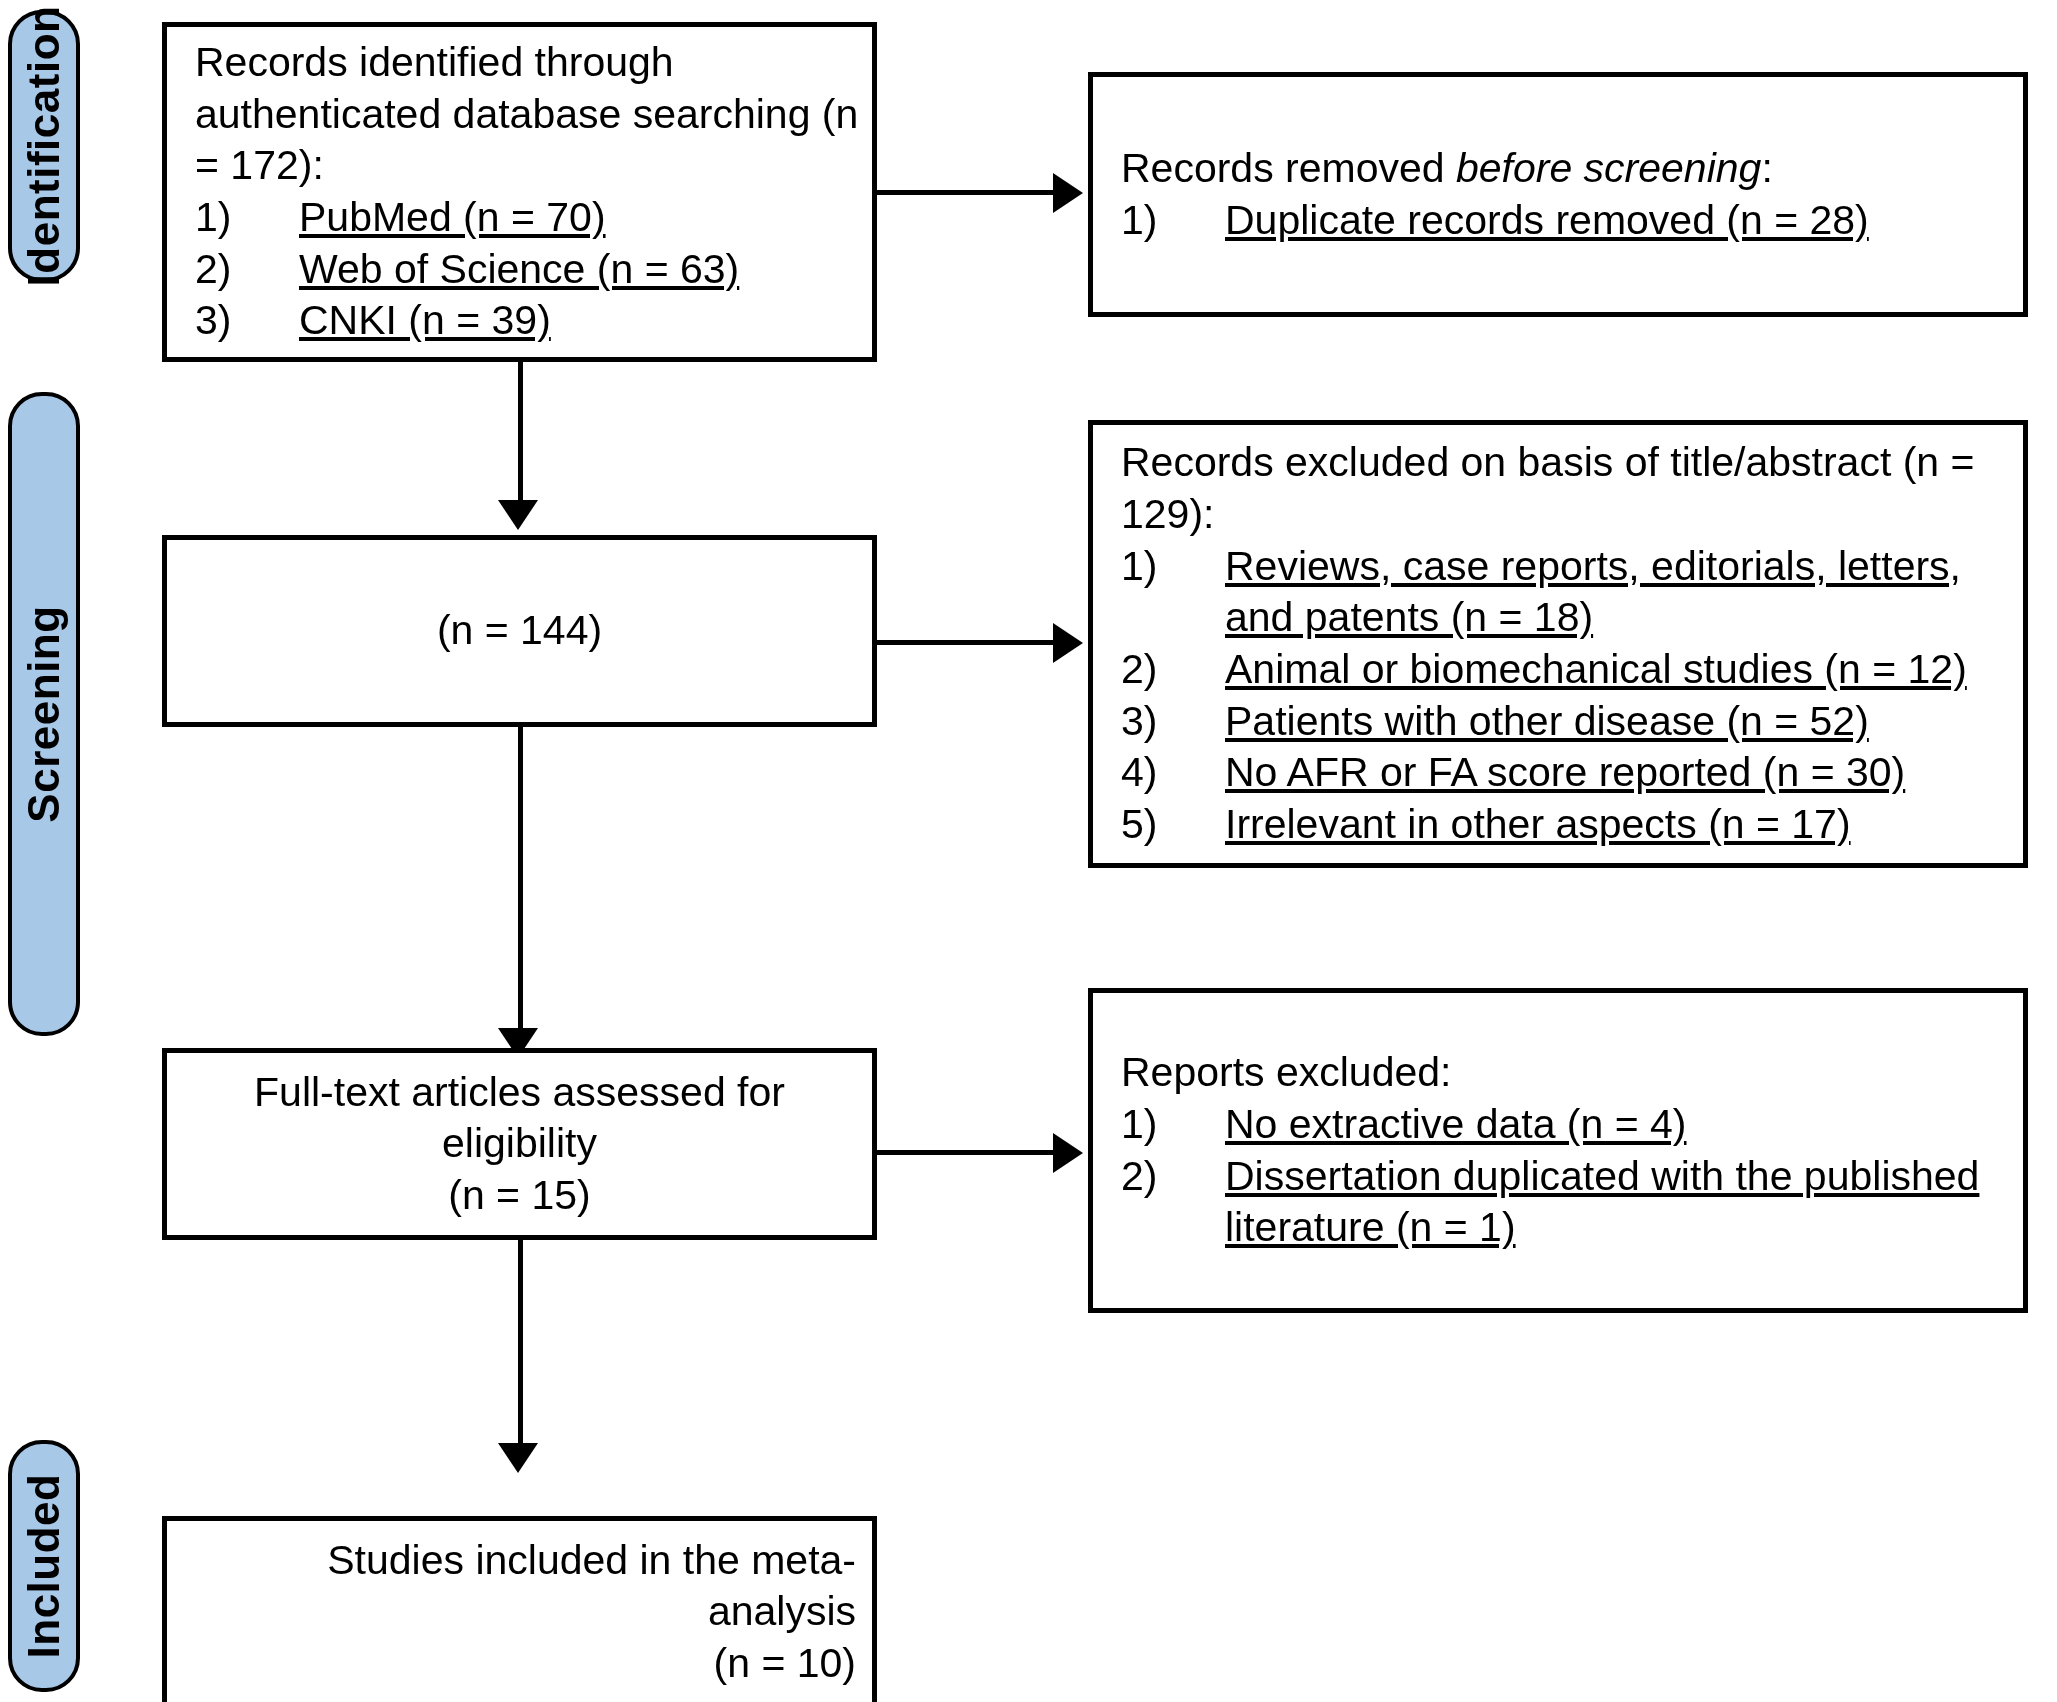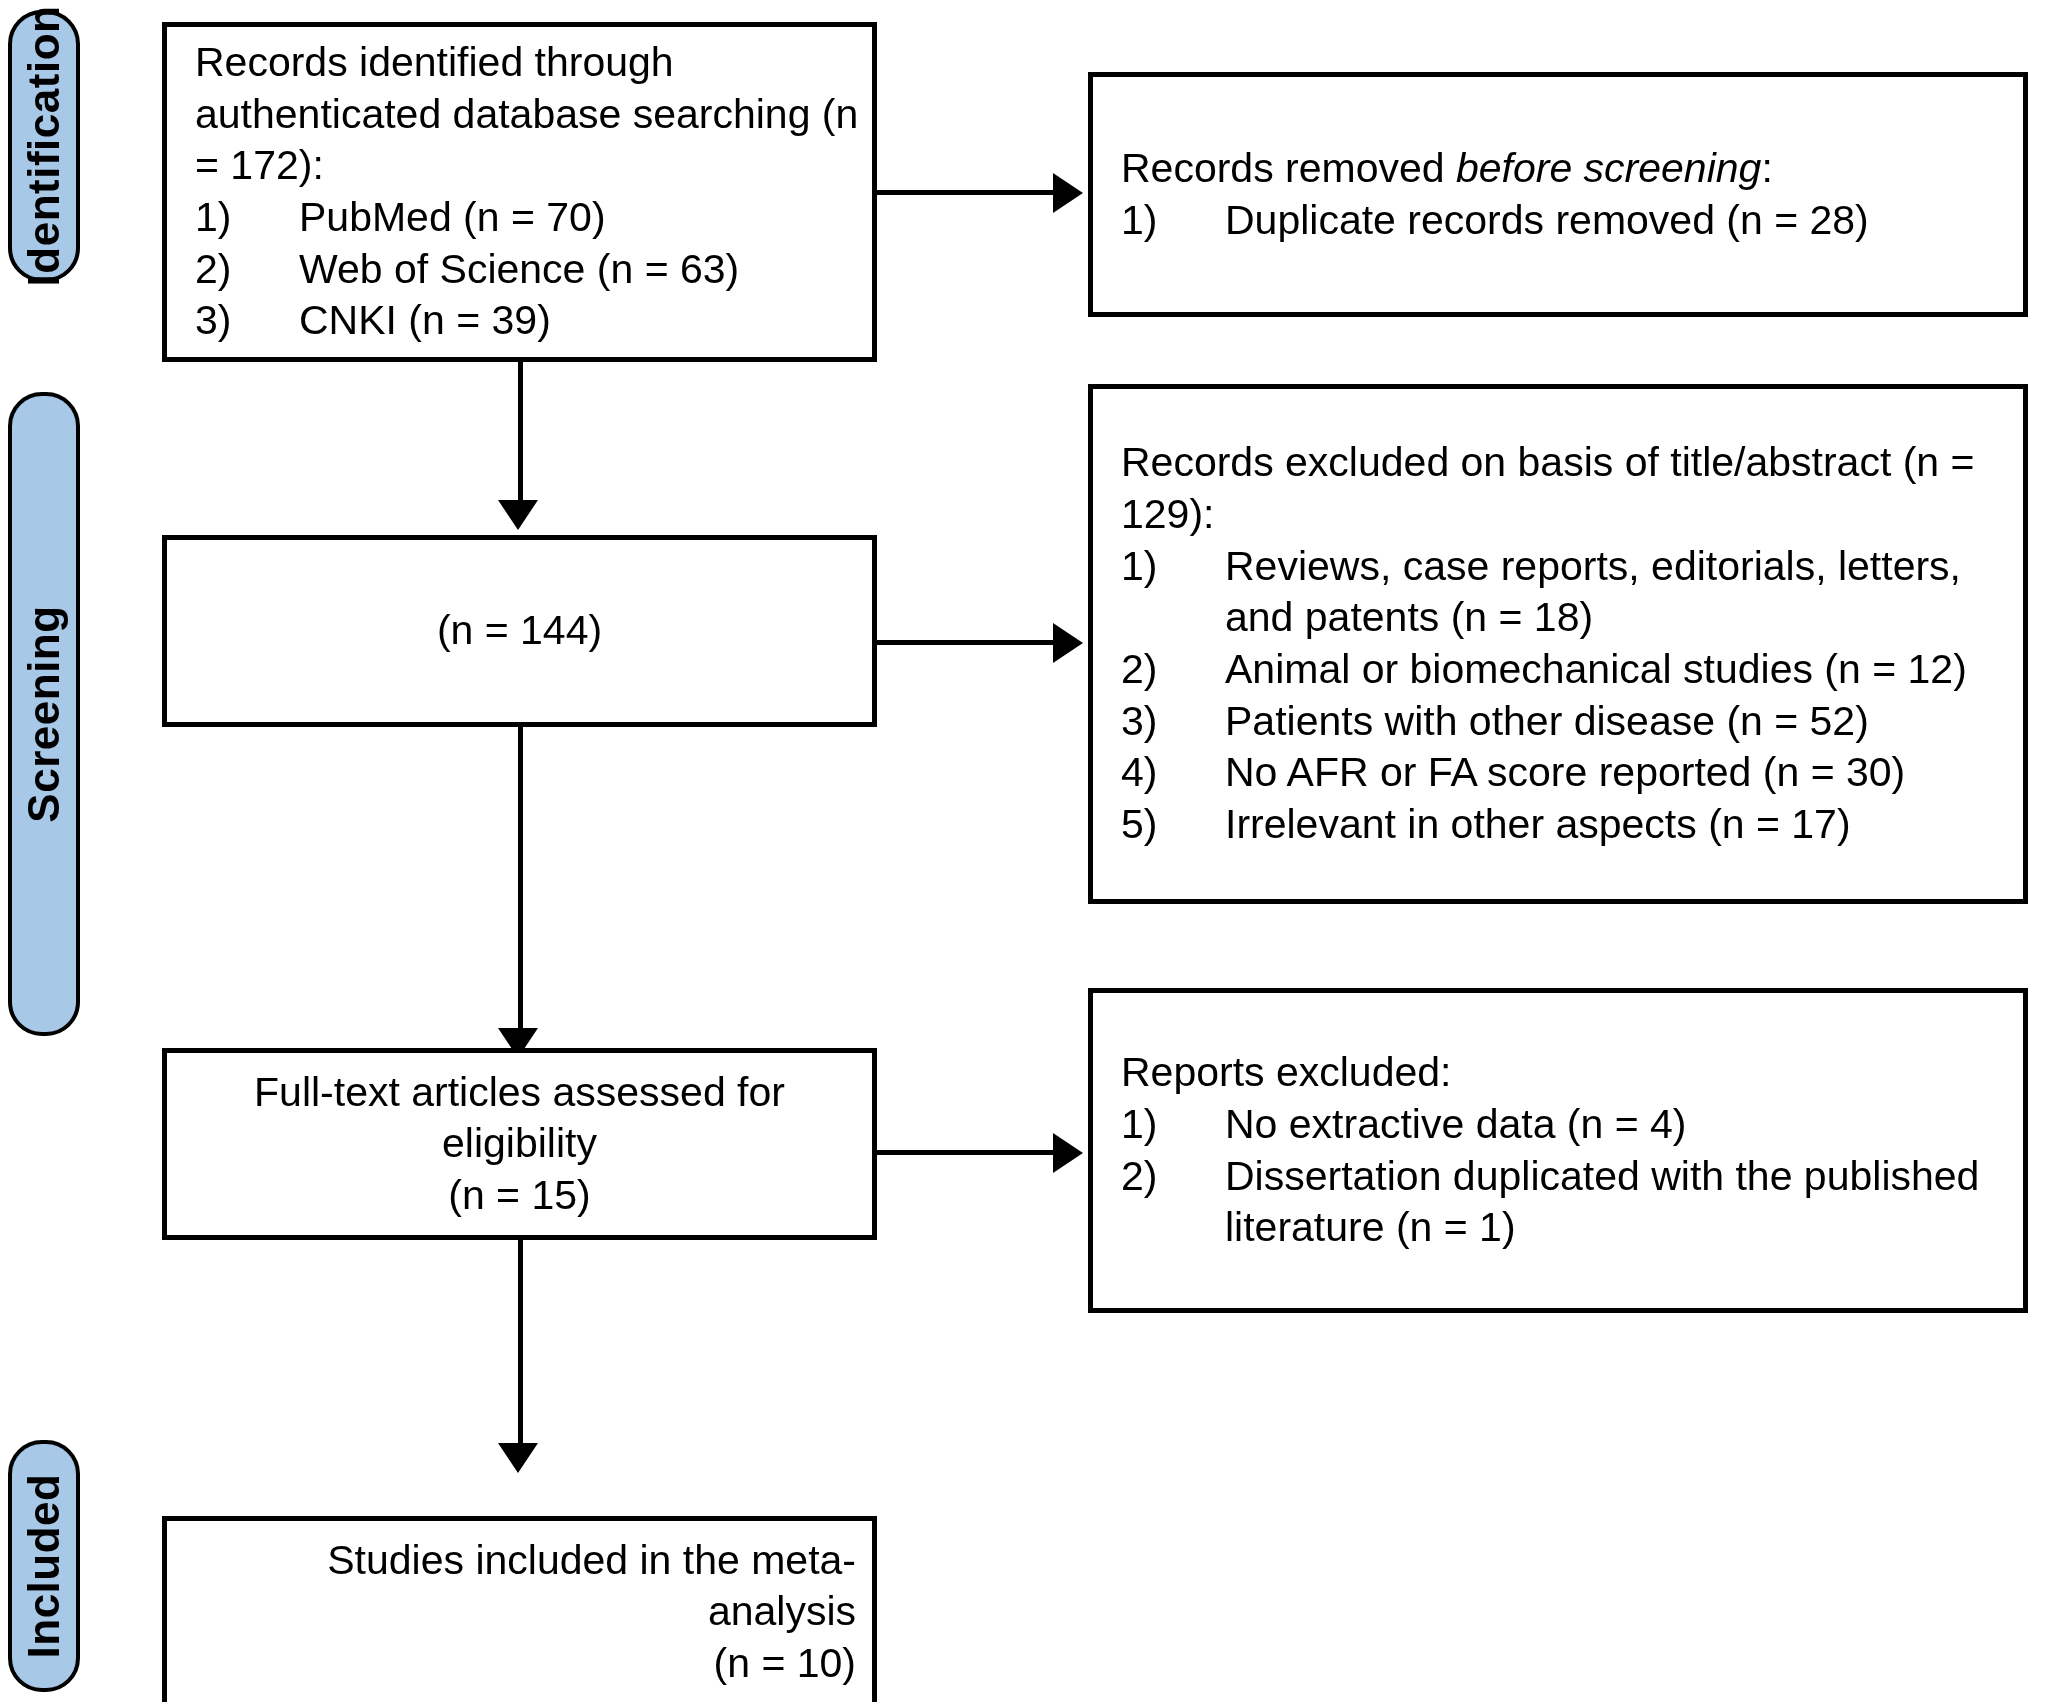--- a/index.html
+++ b/index.html
@@ -86,20 +86,21 @@
     align-items: flex-start;
     margin: 0;
   }
   ol.numlist > li .marker {
     flex: 0 0 auto;
     width: 104px;
     white-space: nowrap;
   }
   ol.numlist > li .item-text {
     flex: 1 1 auto;
+    text-decoration: underline;
   }
 
   
   .vline {
     position: absolute;
     background: #000000;
     width: 5px;
   }
   .hline {
     position: absolute;
@@ -189,21 +190,21 @@
       </ol>
     </div>
   </div>
 
   <div class="box center-box" style="left:162px; top:535px; width:715px; height:192px;">
     <div class="box-inner">
       <div>(n = 144)</div>
     </div>
   </div>
 
-  <div class="box left-box" style="left:1088px; top:384px; width:940px; height:520px;">
+  <div class="box left-box" style="left:1088px; top:420px; width:940px; height:448px;">
     <div class="box-inner">
       <p class="lede">Records excluded on basis of title/abstract (n = 129):</p>
       <ol class="numlist">
         <li>
           <span class="marker">1)</span>
           <span class="item-text">Reviews, case reports, editorials, letters, and  patents (n = 18)</span>
         </li>
         <li>
           <span class="marker">2)</span>
           <span class="item-text">Animal or biomechanical studies (n = 12)</span>

